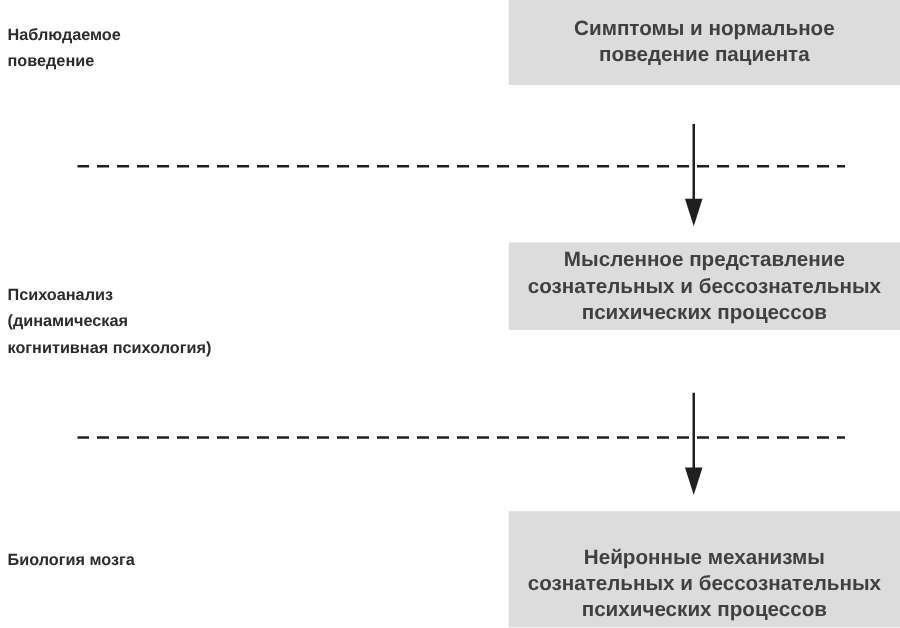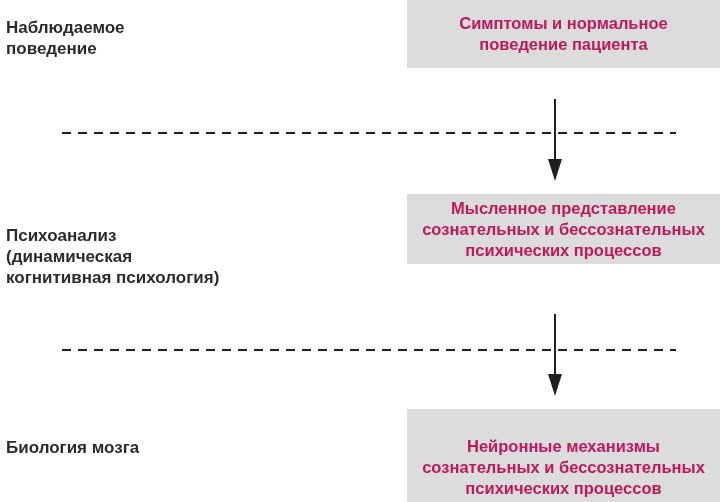--- a/index.html
+++ b/index.html
@@ -12,21 +12,21 @@
     width: 720px;
     height: 502px;
     background: #ffffff;
     overflow: hidden;
     font-family: "Liberation Sans", "DejaVu Sans", sans-serif;
     color: #2b2b2b;
   }
   .row-label {
     position: absolute;
     left: 6px;
-    font-size: 17px;
+    font-size: 13px;
     font-weight: 700;
     line-height: 21px;
     white-space: pre-line;
     color: #2b2b2b;
   }
   .label-1 { top: 17px; }
   .label-2 { top: 225px; }
   .label-3 { top: 437px; }
   .gray-box {
     position: absolute;
@@ -36,21 +36,21 @@
     display: flex;
     align-items: center;
     justify-content: center;
     text-align: center;
   }
   .gray-box .box-text {
     font-size: 16.5px;
     font-weight: 700;
     line-height: 21px;
     white-space: pre-line;
-    color: #be185d;
+    color: #404040;
     padding: 0 6px;
   }
   .box-1 { top: 0px;   height: 68px; }
   .box-2 { top: 194px; height: 70px; }
   .box-3 { top: 409px; height: 116px; }
   .dashed-divider {
     position: absolute;
     left: 62px;
     width: 614px;
     height: 2px;

